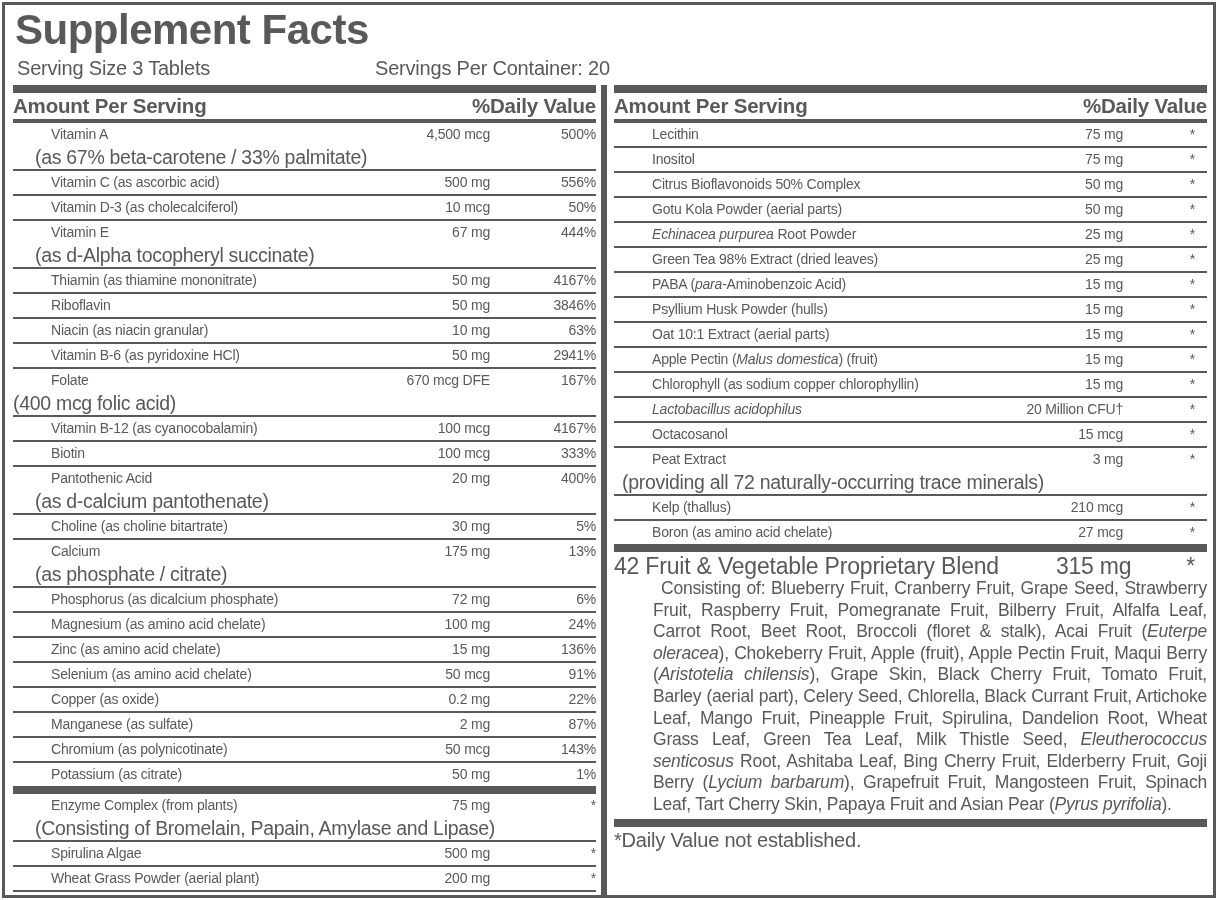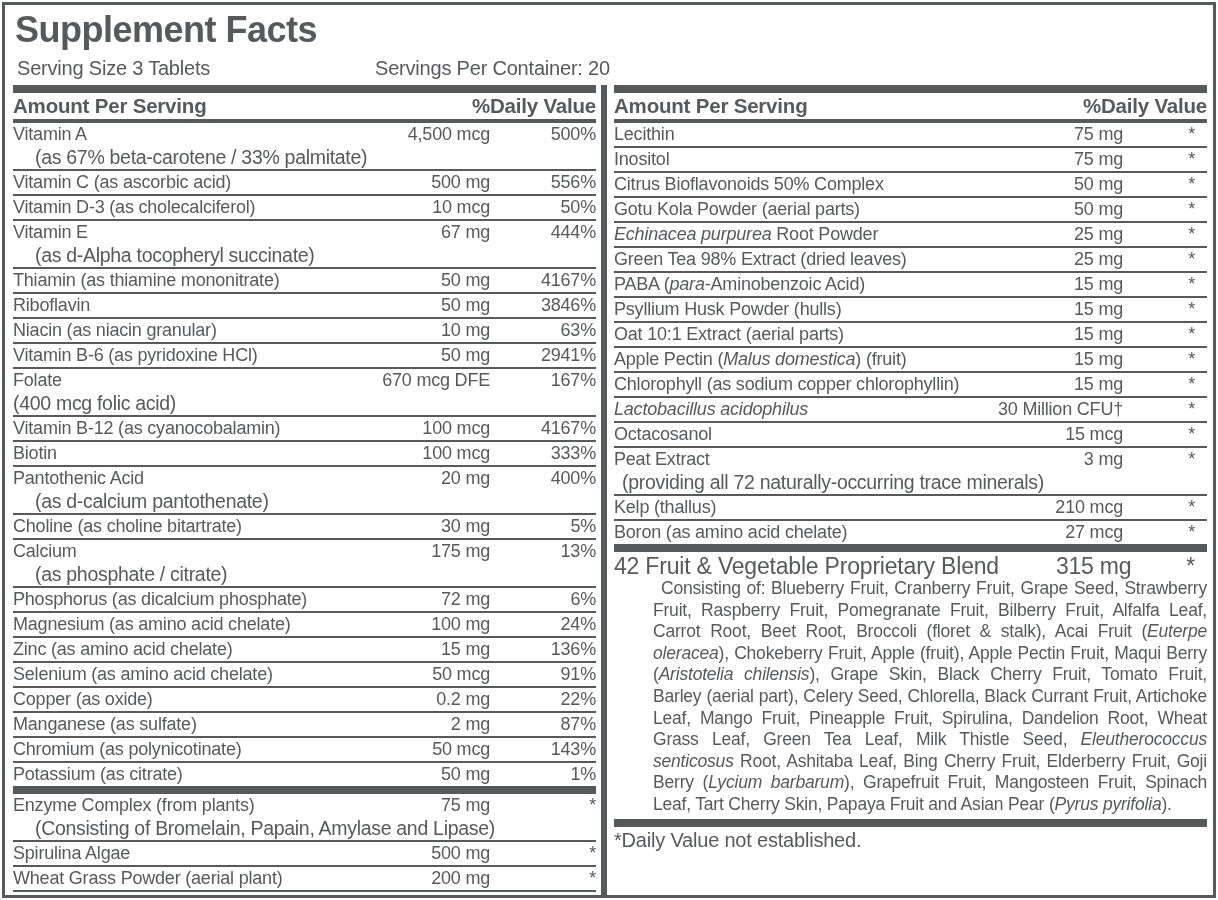--- a/index.html
+++ b/index.html
@@ -2,38 +2,38 @@
 <html style="--ink: #58595b;"><head>
 <meta charset="utf-8">
 <style>
   :root{ --ink:#58595b; }
   html,body{margin:0;padding:0;background:#fff;}
   body{width:1218px;height:900px;overflow:hidden;
        font-family:"Liberation Sans", sans-serif; color:var(--ink);
        -webkit-font-smoothing:antialiased;}
   .label{box-sizing:border-box;width:1214px;height:896px;margin:2px;
          border:3px solid var(--ink);background:#fff;display:flex;flex-direction:column;}
-  .title{font-size:36px;font-weight:bold;line-height:46px;letter-spacing:-0.5px;
+  .title{font-size:42px;font-weight:bold;line-height:46px;letter-spacing:-0.5px;
          padding:2px 0 0 10px;}
   .serving-line{display:flex;font-size:20px;line-height:26px;padding:2px 0 4px 12px;letter-spacing:-0.2px;}
   .serving-size{width:358px;}
   .cols{display:flex;flex:1;min-height:0;}
   .col{display:flex;flex-direction:column;box-sizing:border-box;overflow:hidden;}
   .col-left{width:594px;padding:0 3px 0 8px;}
   .vdiv{width:6px;background:var(--ink);margin:0 2px;}
   .col-right{flex:1;padding:0 6px 0 5px;}
   .thickbar{height:8px;background:var(--ink);flex:none;}
   .colhead{display:flex;font-weight:bold;font-size:20.5px;line-height:26px;
            border-bottom:4px solid var(--ink);letter-spacing:-0.2px;}
   .colhead .h-amount{flex:1;}
   .colhead .h-dv{text-align:right;}
   .rows{}
   .row{border-bottom:2px solid var(--ink);}
   .rows .row:last-child{border-bottom:none;}
-  .row-main{display:flex;font-size:18px;line-height:23px;letter-spacing:-0.2px;}
+  .row-main{display:flex;font-size:14px;line-height:23px;letter-spacing:-0.2px;margin-left:38px;}
   .name{flex:1;white-space:nowrap;}
   .amount{width:150px;text-align:right;white-space:nowrap;}
   .dv{width:106px;text-align:right;white-space:nowrap;}
   .col-right .dv{width:84px;padding-right:12px;box-sizing:border-box;}
   .sub{font-size:19.5px;line-height:23px;letter-spacing:-0.3px;padding-left:22px;white-space:nowrap;}
   .col-right .sub{padding-left:8px;}
   .sub-right{text-align:left;padding-left:0;padding-right:14px;}
   .blend{border-bottom:none;}
   .blend-head{display:flex;font-size:23px;line-height:24px;letter-spacing:-0.2px;padding-top:2px;}
   .blend-desc{font-size:17.5px;line-height:21.6px;letter-spacing:-0.2px;
@@ -335,21 +335,21 @@
           <div class="row">
             <div class="row-main">
               <span class="name">Chlorophyll (as sodium copper chlorophyllin)</span>
               <span class="amount">15 mg</span>
               <span class="dv">*</span>
             </div>
           </div>
           <div class="row">
             <div class="row-main">
               <span class="name"><i>Lactobacillus acidophilus</i></span>
-              <span class="amount">30 Million CFU†</span>
+              <span class="amount">20 Million CFU†</span>
               <span class="dv">*</span>
             </div>
           </div>
           <div class="row">
             <div class="row-main">
               <span class="name">Octacosanol</span>
               <span class="amount">15 mcg</span>
               <span class="dv">*</span>
             </div>
           </div>

